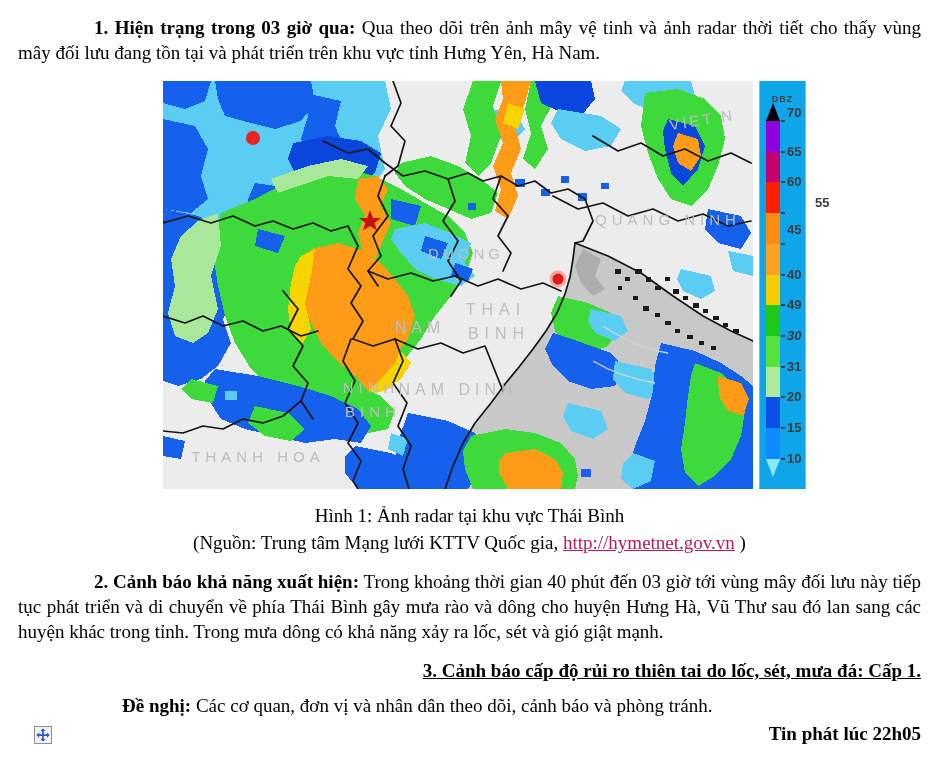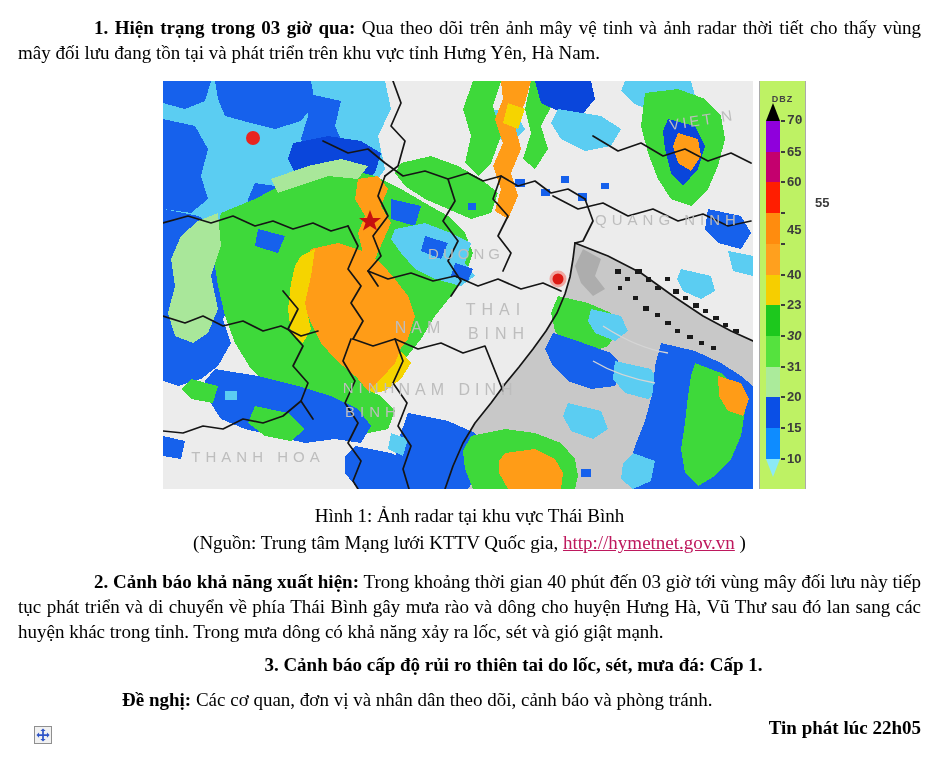--- a/index.html
+++ b/index.html
@@ -4,29 +4,29 @@
 <style>
   html,body{margin:0;padding:0;background:#fff;}
   body{
     width:930px;height:773px;position:relative;overflow:hidden;
     font-family:"Liberation Serif",serif;font-size:19px;line-height:25px;color:#000;
   }
   .doc{padding:15px 9px 0 18px;}
   p{margin:0;text-align:justify;}
   .p1{text-indent:76px;margin-top:0;}
   .p2{text-indent:76px;margin-top:13px;}
-  .p3{text-indent:88px;margin-top:8px;font-weight:bold;text-align:center;}
+  .p3{text-indent:88px;margin-top:14px;font-weight:bold;text-align:right;text-decoration:underline;}
   .p4{text-indent:104px;margin-top:10px;text-align:left;}
   .issued{text-indent:74px;margin-top:3px;font-weight:bold;text-align:right;}
   b{font-weight:bold;}
   .figure-row{margin:16px 0 0 145px;display:flex;gap:6px;height:408px;}
   .caption{margin-top:13px;text-align:center;line-height:27px;text-indent:0;}
   .caption a{color:#be185d;text-decoration:underline;cursor:pointer;}
   
-  #legend-panel{width:47px;height:408px;background:#bef264;border-left:1px solid #ababab;
+  #legend-panel{width:47px;height:408px;background:#0ea5e9;border-left:1px solid #ababab;
     border-right:1px solid #ababab;box-sizing:border-box;position:relative;
     font-family:"Liberation Sans",sans-serif;flex:0 0 auto;}
   .lg-title{position:absolute;top:6px;left:0;width:100%;text-align:center;
     font-weight:bold;font-size:9px;letter-spacing:1px;color:#444;}
   .lg-band{position:absolute;left:6px;width:14px;}
   .lg-tick{position:absolute;left:21px;width:4px;height:2px;background:#3c3c3c;}
   .lg-num{position:absolute;left:27px;font-weight:bold;font-size:13px;color:#3c3c3c;line-height:15px;}
   .lg-arrow-up{position:absolute;left:6px;width:0;height:0;
     border-left:7px solid transparent;border-right:7px solid transparent;}
   .lg-arrow-down{position:absolute;left:6px;width:0;height:0;
@@ -220,33 +220,33 @@
           <div class="lg-band" style="top: 132.1px; height: 31.3px; background: rgb(255, 140, 14);"></div>
           <div class="lg-band" style="top: 162.8px; height: 31.3px; background: rgb(255, 160, 30);"></div>
           <div class="lg-band" style="top: 193.5px; height: 31.3px; background: rgb(246, 206, 0);"></div>
           <div class="lg-band" style="top: 224.2px; height: 31.3px; background: rgb(29, 200, 29);"></div>
           <div class="lg-band" style="top: 254.9px; height: 31.3px; background: rgb(85, 226, 62);"></div>
           <div class="lg-band" style="top: 285.6px; height: 31.3px; background: rgb(171, 235, 155);"></div>
           <div class="lg-band" style="top: 316.3px; height: 31.3px; background: rgb(10, 79, 230);"></div>
           <div class="lg-band" style="top: 347px; height: 31.3px; background: rgb(14, 140, 255);"></div>
           <div class="lg-arrow-down" style="top: 377.7px; border-top: 18px solid rgb(139, 233, 246);"></div>
           <div class="lg-tick" style="top: 39px;"></div>
-          <div class="lg-num" style="top: 32px; font-family: Liberation Mono, monospace;">70</div>
+          <div class="lg-num" style="top: 24px;">70</div>
           <div class="lg-tick" style="top: 69.7px;"></div>
           <div class="lg-num" style="top: 62.7px;">65</div>
           <div class="lg-tick" style="top: 100.4px;"></div>
           <div class="lg-num" style="top: 93.4px;">60</div>
           <div class="lg-tick" style="top: 131.1px;"></div>
           <div class="lg-num" style="top: 114px; margin-left: 28px;">55</div>
           <div class="lg-tick" style="top: 161.8px;"></div>
           <div class="lg-num" style="top: 141px;">45</div>
           <div class="lg-tick" style="top: 192.5px;"></div>
           <div class="lg-num" style="top: 185.5px;">40</div>
           <div class="lg-tick" style="top: 223.2px;"></div>
-          <div class="lg-num" style="top: 216.2px;">23</div>
+          <div class="lg-num" style="top: 216.2px;">49</div>
           <div class="lg-tick" style="top: 253.9px;"></div>
           <div class="lg-num" style="top: 246.9px; font-style: italic;">30</div>
           <div class="lg-tick" style="top: 284.6px;"></div>
           <div class="lg-num" style="top: 277.6px;">31</div>
           <div class="lg-tick" style="top: 315.3px;"></div>
           <div class="lg-num" style="top: 308.3px;">20</div>
           <div class="lg-tick" style="top: 346px;"></div>
           <div class="lg-num" style="top: 339px;">15</div>
           <div class="lg-tick" style="top: 376.7px;"></div>
           <div class="lg-num" style="top: 369.7px;">10</div>

